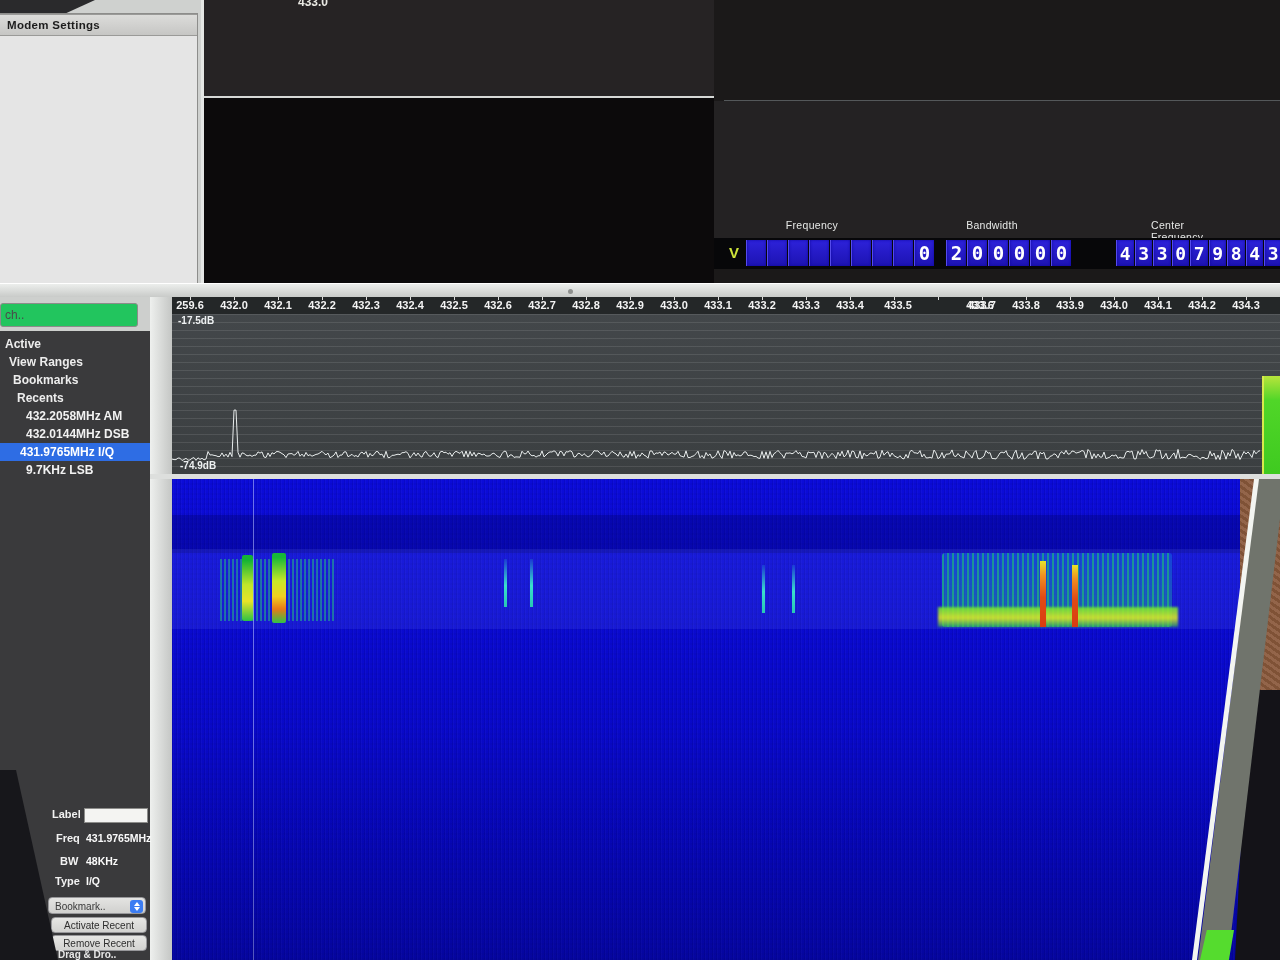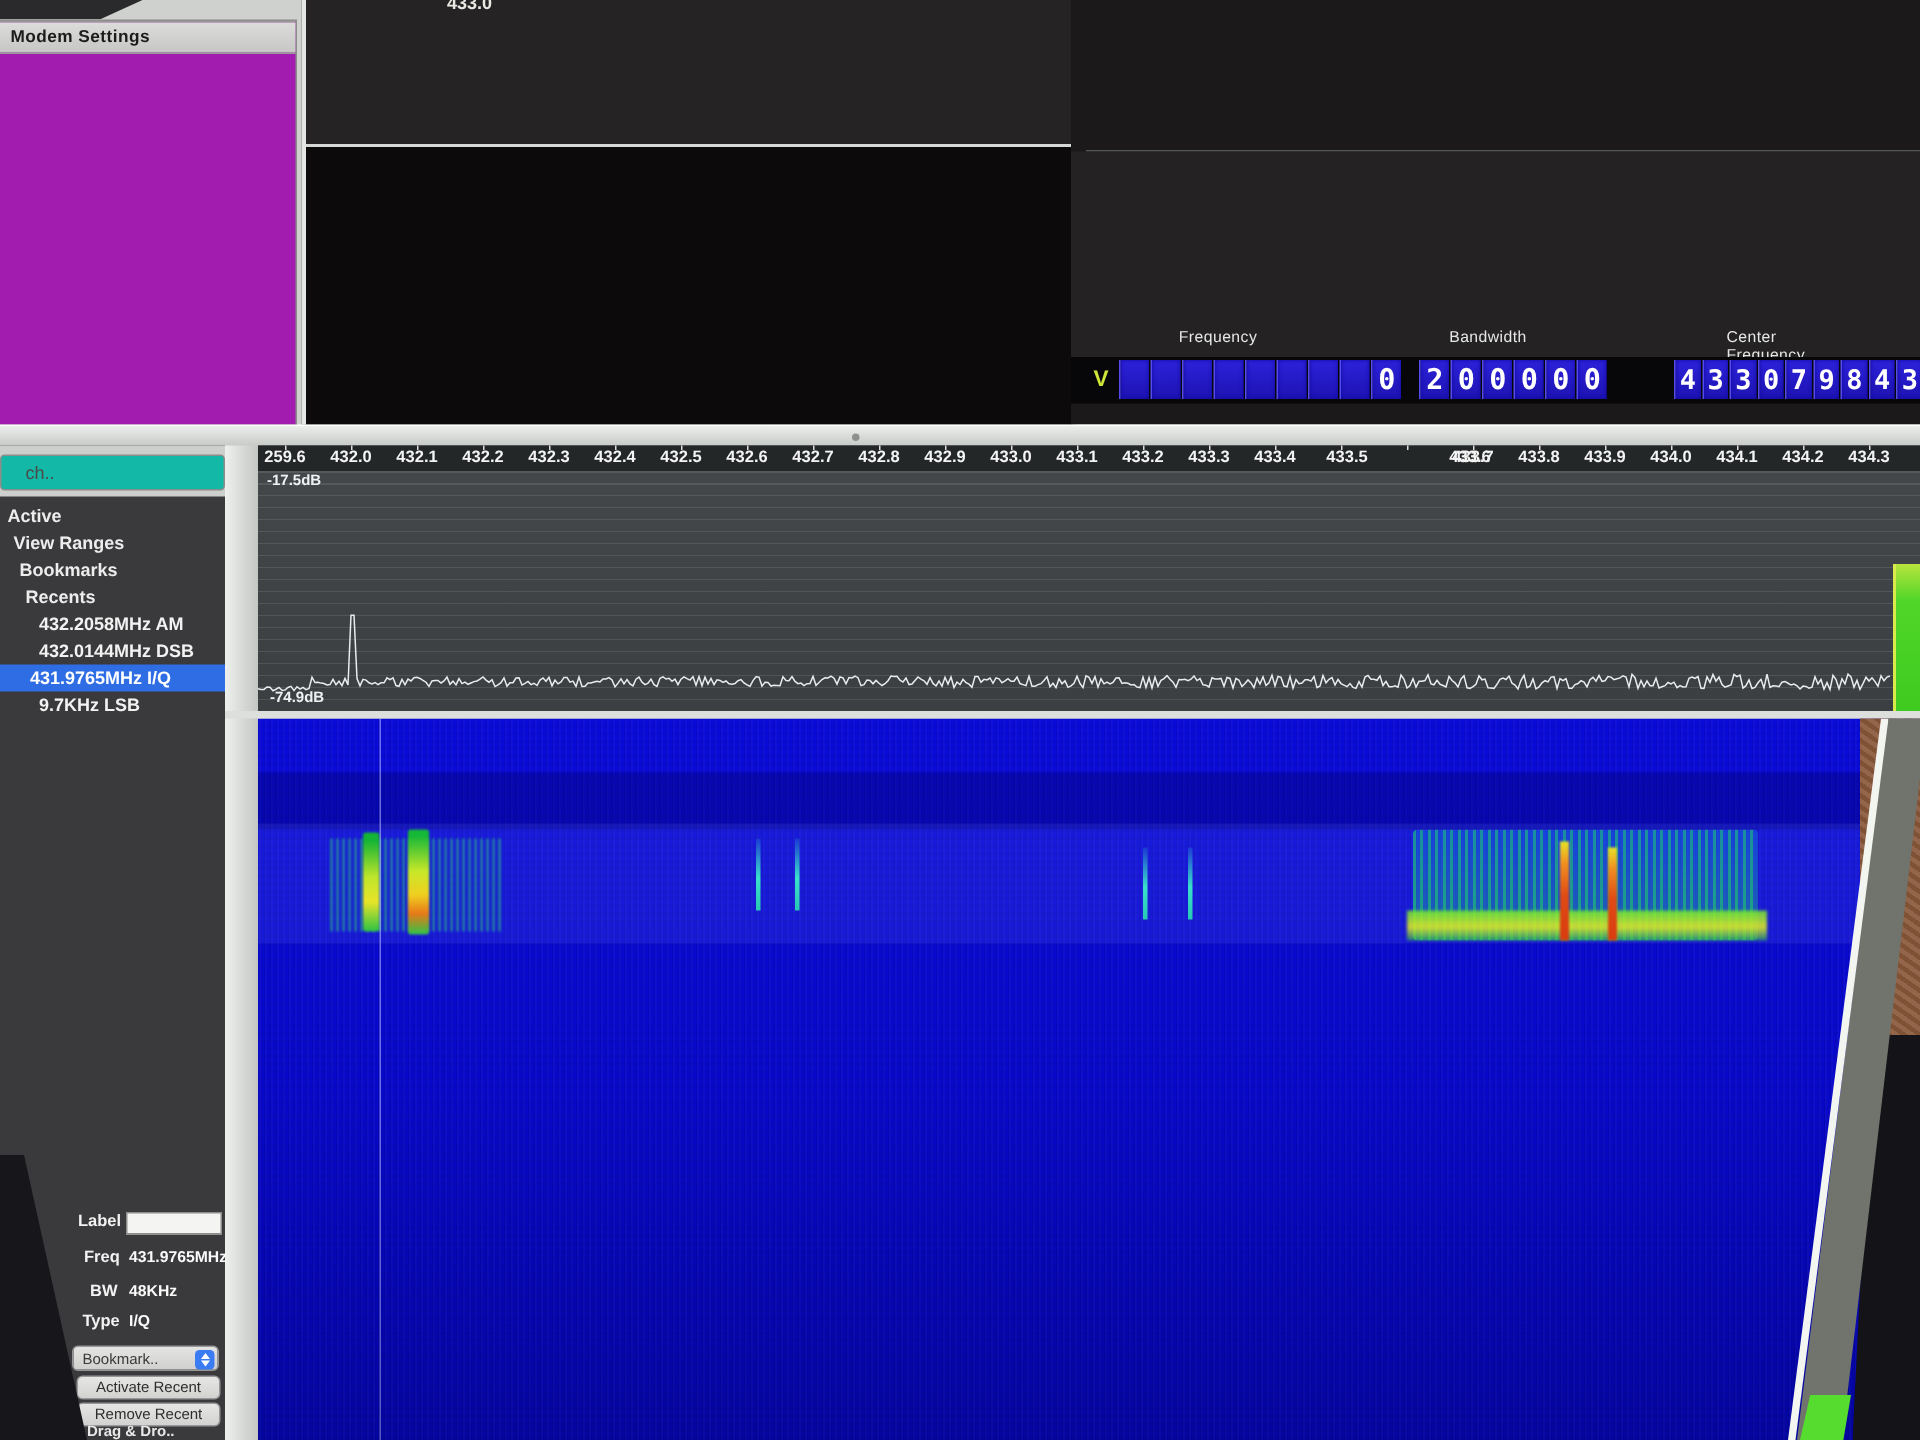--- a/index.html
+++ b/index.html
@@ -2,21 +2,21 @@
 <html><head>
 <meta charset="utf-8">
 <style>
   html,body{margin:0;padding:0;background:#222;}
   #screen{position:relative;width:1280px;height:960px;overflow:hidden;
     background:#cfd1cf;font-family:"Liberation Sans",sans-serif;
     -webkit-font-smoothing:antialiased;}
 
   
   .modem-window{position:absolute;left:0;top:14px;width:197px;height:268px;
-    background:#a21caf;border-top:1px solid #9a9a98;box-shadow:0 0 0 1px #8d8d8b;}
+    background:#e5e5e5;border-top:1px solid #9a9a98;box-shadow:0 0 0 1px #8d8d8b;}
   .modem-titlebar{height:20px;background:linear-gradient(#dcdcda,#c6c6c4);
     color:#1c1c1c;font-size:11.5px;font-weight:bold;line-height:20px;padding-left:7px;
     border-bottom:1px solid #9a9a98;letter-spacing:.3px;}
 
   .scope-window{position:absolute;left:201px;top:0;width:511px;height:283px;
     background:#26232465;background:#262324;border-left:3px solid #e4e6e4;border-right:3px solid #e4e6e4;}
   .scope-readout{position:absolute;left:94px;top:-5px;color:#e9e9e3;font-size:12px;font-weight:bold;}
   .scope-divider{position:absolute;left:0;top:96px;width:100%;height:2px;background:#d6d8d6;}
   .scope-lower{position:absolute;left:0;top:98px;width:100%;height:185px;background:#0c0a0b;}
 
@@ -36,22 +36,22 @@
   .dg-center .digit-cell{width:16.5px;font-size:18px;}
 
   
   .edge-bar{position:absolute;left:0;top:283px;width:1280px;height:14px;
     background:linear-gradient(#eceeec,#c6c8c6);border-top:1px solid #fff;}
   .handle-dot{position:absolute;left:568px;top:5px;width:5px;height:5px;border-radius:50%;background:#8e908e;}
 
   
   .sidebar{position:absolute;left:0;top:297px;width:150px;height:663px;background:#3a3a3c;z-index:10;}
   .sidebar-header{position:absolute;left:0;top:0;width:100%;height:34px;background:#cdcfcd;}
-  .search-input{position:absolute;left:0;top:6px;width:130px;height:20px;background:#14b8a6;
-    border:1px solid #8c8c8a;border-radius:3px;font-size:12px;color:#4a4a4a;padding-left:16px;
+  .search-input{position:absolute;left:0;top:6px;width:130px;height:20px;background:#22c55e;
+    border:1px solid #8c8c8a;border-radius:3px;font-size:12px;color:#4a4a4a;padding-left:4px;
     font-family:"Liberation Sans",sans-serif;outline:none;}
   .section-item{position:absolute;left:0;width:100%;height:18px;color:#ededed;
     font-size:12px;font-weight:bold;line-height:18px;}
   .recent-item{position:absolute;left:0;width:100%;height:18px;color:#f2f2f2;
     font-size:12px;font-weight:bold;line-height:18px;padding-left:26px;box-sizing:border-box;white-space:nowrap;}
   .recent-item.selected{background:#2e6de4;color:#fff;padding-left:20px;}
 
   .detail-caption{position:absolute;color:#f2f2f2;font-size:11px;font-weight:bold;}
   .detail-value{position:absolute;color:#fafafa;font-size:10.5px;font-weight:bold;white-space:nowrap;}
   .label-input{position:absolute;left:84px;top:511px;width:58px;height:13px;background:#f4f4f2;

